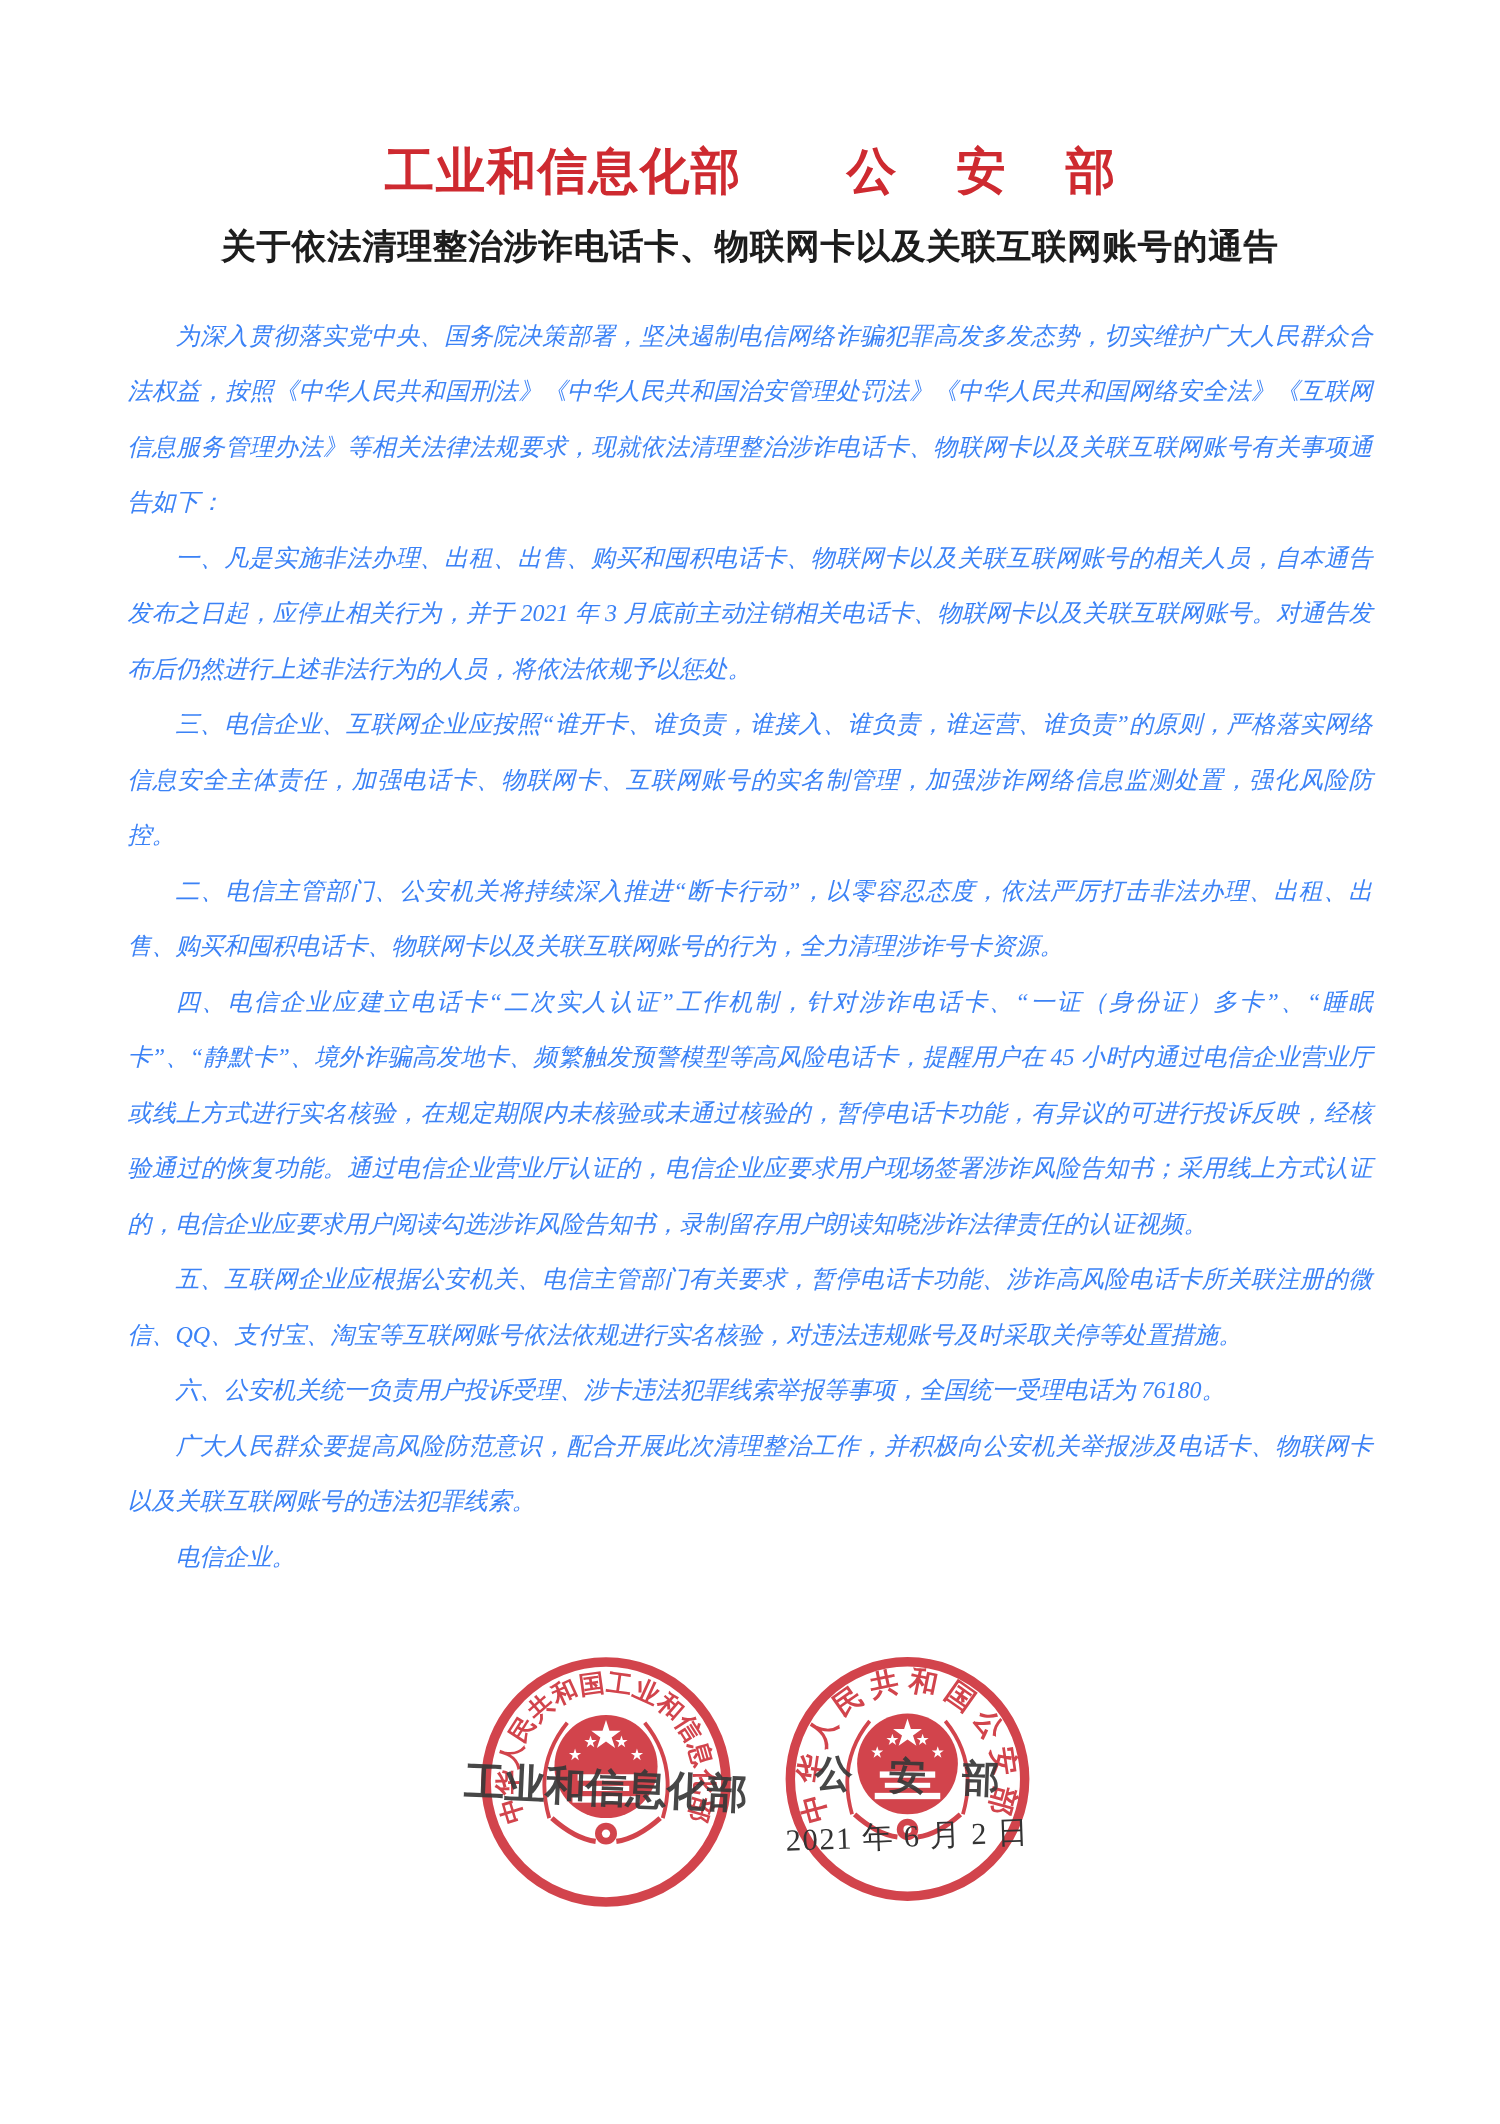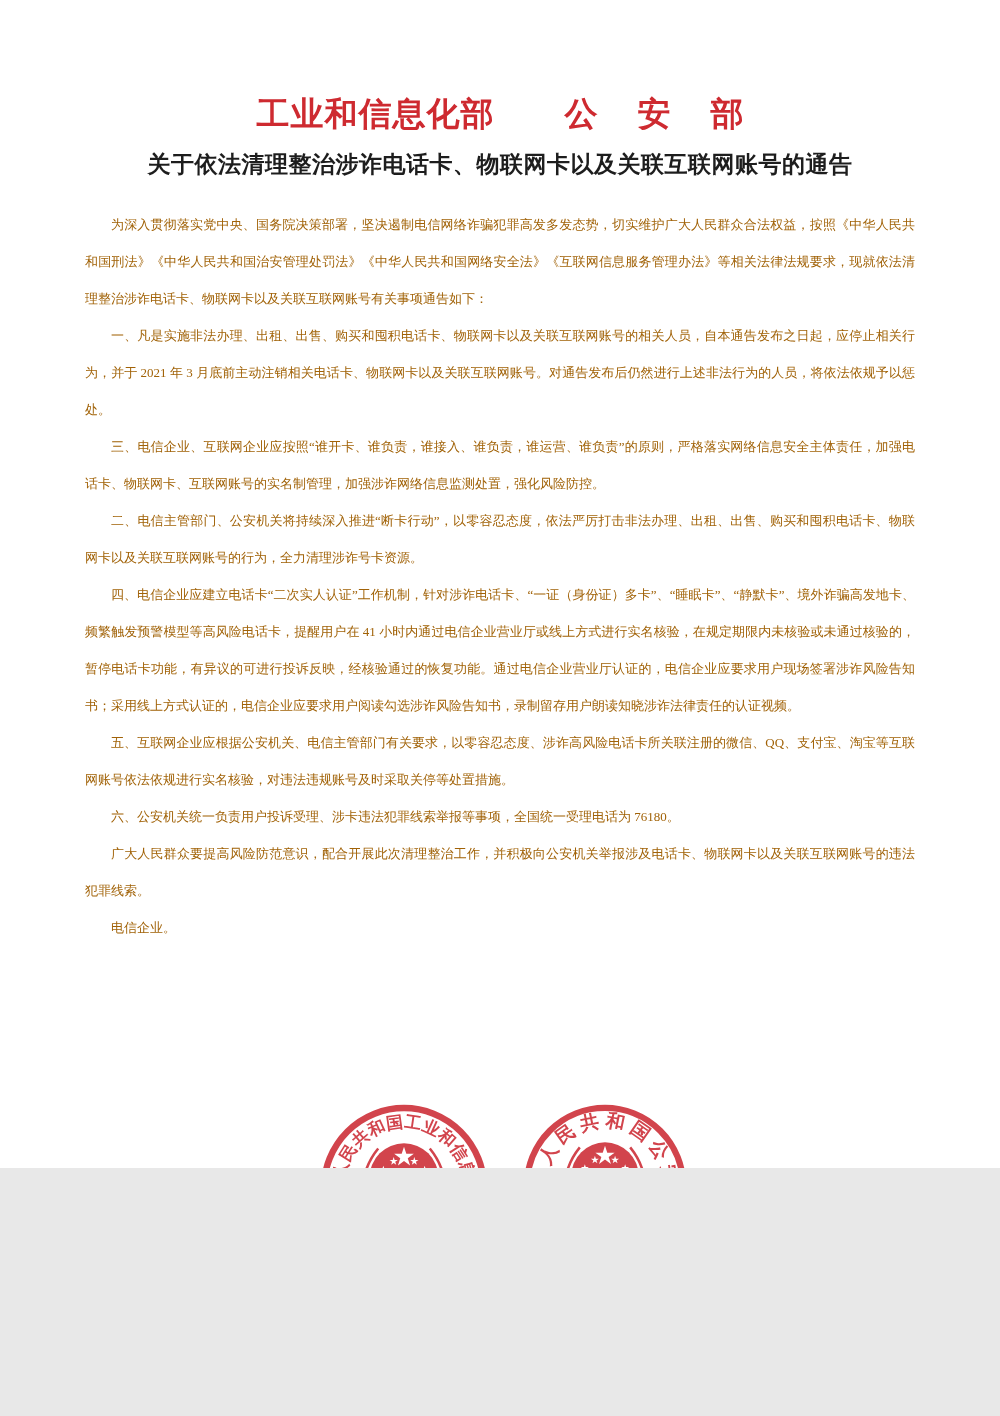--- a/index.html
+++ b/index.html
@@ -1,40 +1,41 @@
 <!DOCTYPE html>
 <html><head>
 <meta charset="utf-8">
 <style>
   html,body{margin:0;padding:0;background:#e8e8e8;}
   .page{
     position:relative;
-    width:1000px;height:1168px;
+    width:1000px;height:1416px;
     margin:0 auto;
     background:#ffffff;
     font-family:"Liberation Serif","DejaVu Serif",serif;
     overflow:hidden;
   }
   .ministries{
     position:absolute;top:92px;left:0;width:100%;
     display:flex;justify-content:center;gap:70px;
     font-size:33px;font-weight:bold;color:#ce2a30;
     letter-spacing:1px;white-space:nowrap;
   }
   .ministry-mps{letter-spacing:40px;margin-right:-40px;}
   .doc-title{
     position:absolute;top:149px;left:0;width:100%;
     margin:0;text-align:center;
     font-size:23px;font-weight:bold;color:#1d1d1d;
     letter-spacing:0.5px;
   }
   .doc-body{
     position:absolute;top:206px;left:85px;width:830px;
-    font-size:13px;line-height:37px;color:#a16207;
+    font-size:16px;line-height:37px;color:#3b82f6;
     text-align:justify;
+    font-style:italic;
   }
   .doc-body p{margin:0;text-indent:2em;}
   
   .seal{position:absolute;color:#d2444c;}
   .seal svg{display:block;width:100%;height:100%;}
   .seal-left{left:318px;top:1100px;width:172px;height:176px;}
   .seal-right{left:521px;top:1100px;width:168px;height:172px;}
   .seal-overlay{
     position:absolute;left:50%;white-space:nowrap;
     color:#383838;opacity:0.92;font-weight:bold;
@@ -64,22 +65,22 @@
     <span class="ministry-mps">公安部</span>
   </div>
 
   <h1 class="doc-title">关于依法清理整治涉诈电话卡、物联网卡以及关联互联网账号的通告</h1>
 
   <main class="doc-body">
     <p>为深入贯彻落实党中央、国务院决策部署，坚决遏制电信网络诈骗犯罪高发多发态势，切实维护广大人民群众合法权益，按照《中华人民共和国刑法》《中华人民共和国治安管理处罚法》《中华人民共和国网络安全法》《互联网信息服务管理办法》等相关法律法规要求，现就依法清理整治涉诈电话卡、物联网卡以及关联互联网账号有关事项通告如下：</p>
     <p>一、凡是实施非法办理、出租、出售、购买和囤积电话卡、物联网卡以及关联互联网账号的相关人员，自本通告发布之日起，应停止相关行为，并于 2021 年 3 月底前主动注销相关电话卡、物联网卡以及关联互联网账号。对通告发布后仍然进行上述非法行为的人员，将依法依规予以惩处。</p>
     <p>三、电信企业、互联网企业应按照“谁开卡、谁负责，谁接入、谁负责，谁运营、谁负责”的原则，严格落实网络信息安全主体责任，加强电话卡、物联网卡、互联网账号的实名制管理，加强涉诈网络信息监测处置，强化风险防控。</p>
     <p>二、电信主管部门、公安机关将持续深入推进“断卡行动”，以零容忍态度，依法严厉打击非法办理、出租、出售、购买和囤积电话卡、物联网卡以及关联互联网账号的行为，全力清理涉诈号卡资源。</p>
-    <p>四、电信企业应建立电话卡“二次实人认证”工作机制，针对涉诈电话卡、“一证（身份证）多卡”、“睡眠卡”、“静默卡”、境外诈骗高发地卡、频繁触发预警模型等高风险电话卡，提醒用户在 41 小时内通过电信企业营业厅或线上方式进行实名核验，在规定期限内未核验或未通过核验的，暂停电话卡功能，有异议的可进行投诉反映，经核验通过的恢复功能。通过电信企业营业厅认证的，电信企业应要求用户现场签署涉诈风险告知书；采用线上方式认证的，电信企业应要求用户阅读勾选涉诈风险告知书，录制留存用户朗读知晓涉诈法律责任的认证视频。</p>
-    <p>五、互联网企业应根据公安机关、电信主管部门有关要求，以零容忍态度、涉诈高风险电话卡所关联注册的微信、QQ、支付宝、淘宝等互联网账号依法依规进行实名核验，对违法违规账号及时采取关停等处置措施。</p>
+    <p>四、电信企业应建立电话卡“二次实人认证”工作机制，针对涉诈电话卡、“一证（身份证）多卡”、“睡眠卡”、“静默卡”、境外诈骗高发地卡、频繁触发预警模型等高风险电话卡，提醒用户在 45 小时内通过电信企业营业厅或线上方式进行实名核验，在规定期限内未核验或未通过核验的，暂停电话卡功能，有异议的可进行投诉反映，经核验通过的恢复功能。通过电信企业营业厅认证的，电信企业应要求用户现场签署涉诈风险告知书；采用线上方式认证的，电信企业应要求用户阅读勾选涉诈风险告知书，录制留存用户朗读知晓涉诈法律责任的认证视频。</p>
+    <p>五、互联网企业应根据公安机关、电信主管部门有关要求，暂停电话卡功能、涉诈高风险电话卡所关联注册的微信、QQ、支付宝、淘宝等互联网账号依法依规进行实名核验，对违法违规账号及时采取关停等处置措施。</p>
     <p>六、公安机关统一负责用户投诉受理、涉卡违法犯罪线索举报等事项，全国统一受理电话为 76180。</p>
     <p>广大人民群众要提高风险防范意识，配合开展此次清理整治工作，并积极向公安机关举报涉及电话卡、物联网卡以及关联互联网账号的违法犯罪线索。</p>
     <p>电信企业。</p>
   </main>
 
   <div class="seal seal-left">
     <svg viewBox="0 0 200 200">
       <defs>
         <polygon id="star-l" points="0,-1 0.225,-0.309 0.951,-0.309 0.363,0.118 0.588,0.809 0,0.382 -0.588,0.809 -0.363,0.118 -0.951,-0.309 -0.225,-0.309"></polygon>
         <path id="arc-l" d="M 36.6 129.6 A 70 70 0 1 1 163.4 129.6" fill="none"></path>

